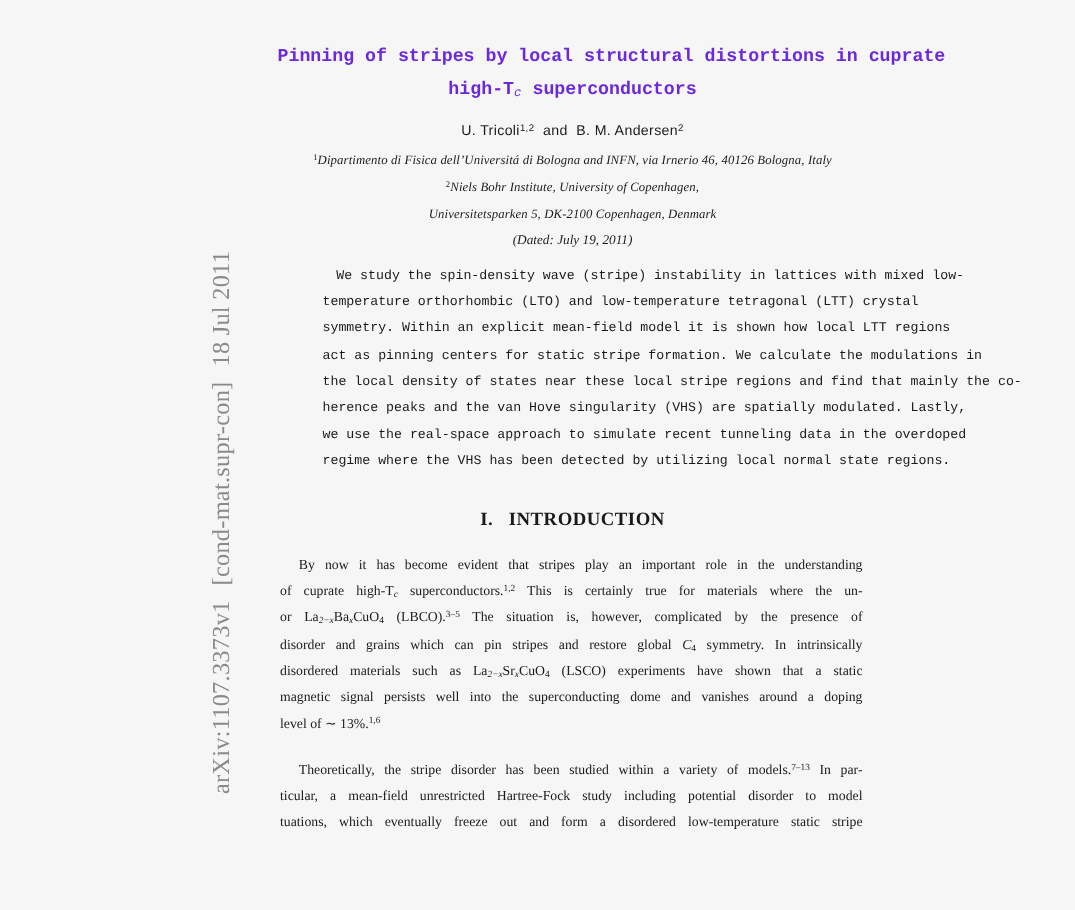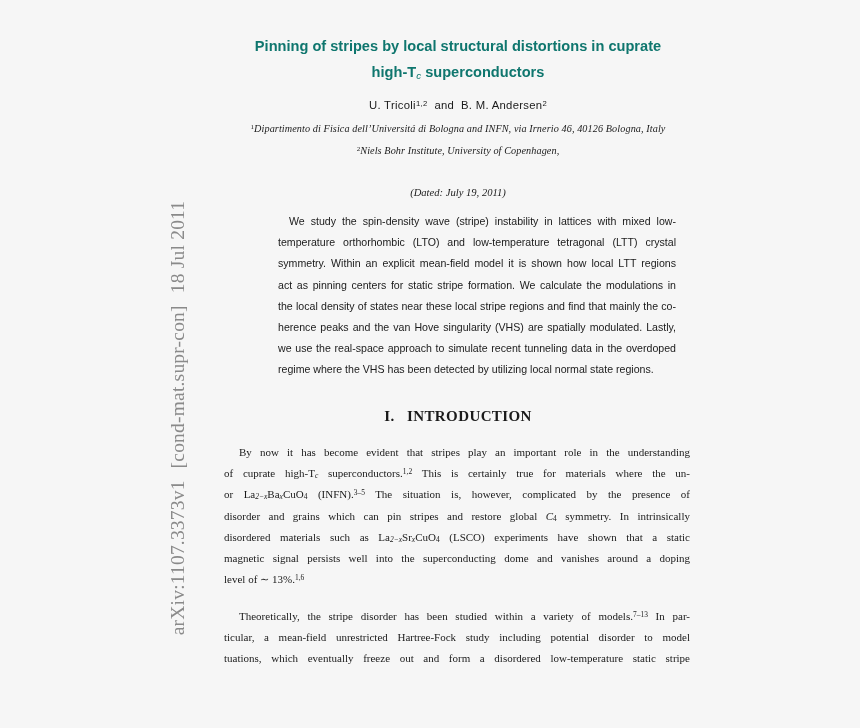--- a/index.html
+++ b/index.html
@@ -12,30 +12,30 @@
   .page { position:absolute; left:0; top:0; width:860px; height:728px; }
   .arxiv-stamp {
     position:absolute; left:178px; top:418px;
     transform:translate(-50%,-50%) rotate(-90deg);
     white-space:nowrap;
     font-family:"Liberation Serif","DejaVu Serif",serif;
     font-size:19.5px; color:#8a8a8a; letter-spacing:0.2px;
   }
   .arxiv-stamp .gap { display:inline-block; width:12px; }
   .center { position:absolute; left:222px; width:472px; text-align:center; white-space:nowrap; }
-  .title { font-family:Liberation Sans, sans-serif; font-weight:bold; font-size:14.6px; color:#0f766e; }
+  .title { font-family:Liberation Mono, monospace; font-weight:bold; font-size:14.6px; color:#6d28d9; }
   .authors { font-family:Liberation Sans, sans-serif; font-size:11.3px; letter-spacing:0.3px; }
   .affil { font-family:"Liberation Serif",serif; font-style:italic; font-size:10.2px; letter-spacing:0.1px; }
   .dated { font-family:"Liberation Serif",serif; font-size:10.6px;font-style:italic; }
   sup { font-size:0.68em; vertical-align:0.45em; line-height:0; }
   sub { font-size:0.68em; vertical-align:-0.2em; line-height:0; }
   .abstract {
     position:absolute; left:258px; width:398px; top:211px;
-    font-family:Liberation Sans, sans-serif; font-size:10.6px; line-height:21.2px;
-    text-align:justify; text-align-last:justify;margin-left:20px;
+    font-family:Liberation Mono, monospace; font-size:10.6px; line-height:21.2px;
+    text-align:justify; text-align-last:justify;
   }
   .abstract .line, .body .line { display:block; height:21.2px; white-space:nowrap; text-align-last:justify; text-align:justify; }
   .abstract .line.last, .body .line.last { text-align-last:left; }
   .abstract .line.first { text-indent:11px; }
   .section-heading {
     position:absolute; left:222px; width:472px; top:408px; text-align:center;
     font-family:Liberation Serif, serif; font-weight:bold; font-size:15px; letter-spacing:0.4px;
   }
   .body {
     position:absolute; left:224px; width:466px;
@@ -59,41 +59,42 @@
   <div class="center title" style="top:64px;"><span>high-T</span><sub style="font-style:italic;font-weight:normal">c</sub><span> superconductors</span></div>
 
   <div class="center authors" style="top:99px;">
     <span>U. Tricoli</span><sup>1,2</sup>
     &nbsp;<span>and</span>&nbsp;
     <span>B. M. Andersen</span><sup>2</sup>
   </div>
 
   <div class="center affil" style="top:123px;"><sup style="font-style:normal">1</sup><span>Dipartimento di Fisica dell’Universitá di Bologna and INFN, via Irnerio 46, 40126 Bologna, Italy</span></div>
   <div class="center affil" style="top:145px;"><sup style="font-style:normal">2</sup><span>Niels Bohr Institute, University of Copenhagen,</span></div>
+  <div class="center affil" style="top:166px;">Universitetsparken 5, DK-2100 Copenhagen, Denmark</div>
   <div class="center dated" style="top:187px;">(Dated: July 19, 2011)</div>
 
   <div class="abstract">
     <span class="line first">We study the spin-density wave (stripe) instability in lattices with mixed low-</span>
     <span class="line">temperature orthorhombic (LTO) and low-temperature tetragonal (LTT) crystal</span>
     <span class="line">symmetry. Within an explicit mean-field model it is shown how local LTT regions</span>
     <span class="line">act as pinning centers for static stripe formation. We calculate the modulations in</span>
     <span class="line">the local density of states near these local stripe regions and find that mainly the co-</span>
     <span class="line">herence peaks and the van Hove singularity (VHS) are spatially modulated. Lastly,</span>
     <span class="line">we use the real-space approach to simulate recent tunneling data in the overdoped</span>
     <span class="line last">regime where the VHS has been detected by utilizing local normal state regions.</span>
   </div>
 
   <div class="section-heading">
     <span>I.</span>&nbsp;&nbsp;&nbsp;<span>INTRODUCTION</span>
   </div>
 
   <div class="body p1">
     <span class="line indent">By now it has become evident that stripes play an important role in the understanding</span>
     <span class="line"><span>of cuprate high-T</span><sub style="font-style:italic">c</sub><span> superconductors.</span><sup>1,2</sup><span> This is certainly true for materials where the un-</span></span>
-    <span class="line"><span>or La</span><sub style="font-style:italic">2−x</sub><span>Ba</span><sub style="font-style:italic">x</sub><span>CuO</span><sub>4</sub><span> (INFN).</span><sup>3–5</sup><span> The situation is, however, complicated by the presence of</span></span>
+    <span class="line"><span>or La</span><sub style="font-style:italic">2−x</sub><span>Ba</span><sub style="font-style:italic">x</sub><span>CuO</span><sub>4</sub><span> (LBCO).</span><sup>3–5</sup><span> The situation is, however, complicated by the presence of</span></span>
     <span class="line"><span>disorder and grains which can pin stripes and restore global </span><i class="m">C</i><sub>4</sub><span> symmetry. In intrinsically</span></span>
     <span class="line"><span>disordered materials such as La</span><sub style="font-style:italic">2−x</sub><span>Sr</span><sub style="font-style:italic">x</sub><span>CuO</span><sub>4</sub><span> (LSCO) experiments have shown that a static</span></span>
     <span class="line">magnetic signal persists well into the superconducting dome and vanishes around a doping</span>
     <span class="line last"><span>level of ∼ 13%.</span><sup>1,6</sup></span>
   </div>
 
   <div class="body p2">
     <span class="line indent"><span>Theoretically, the stripe disorder has been studied within a variety of models.</span><sup>7–13</sup><span> In par-</span></span>
     <span class="line">ticular, a mean-field unrestricted Hartree-Fock study including potential disorder to model</span>
     <span class="line">tuations, which eventually freeze out and form a disordered low-temperature static stripe</span>

